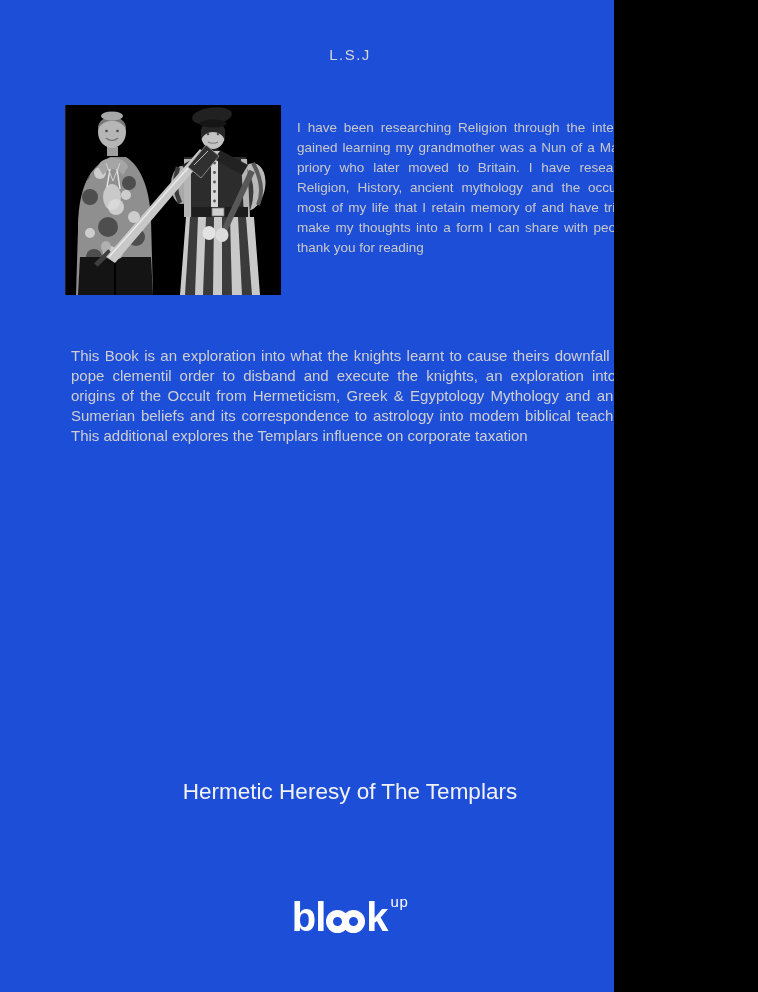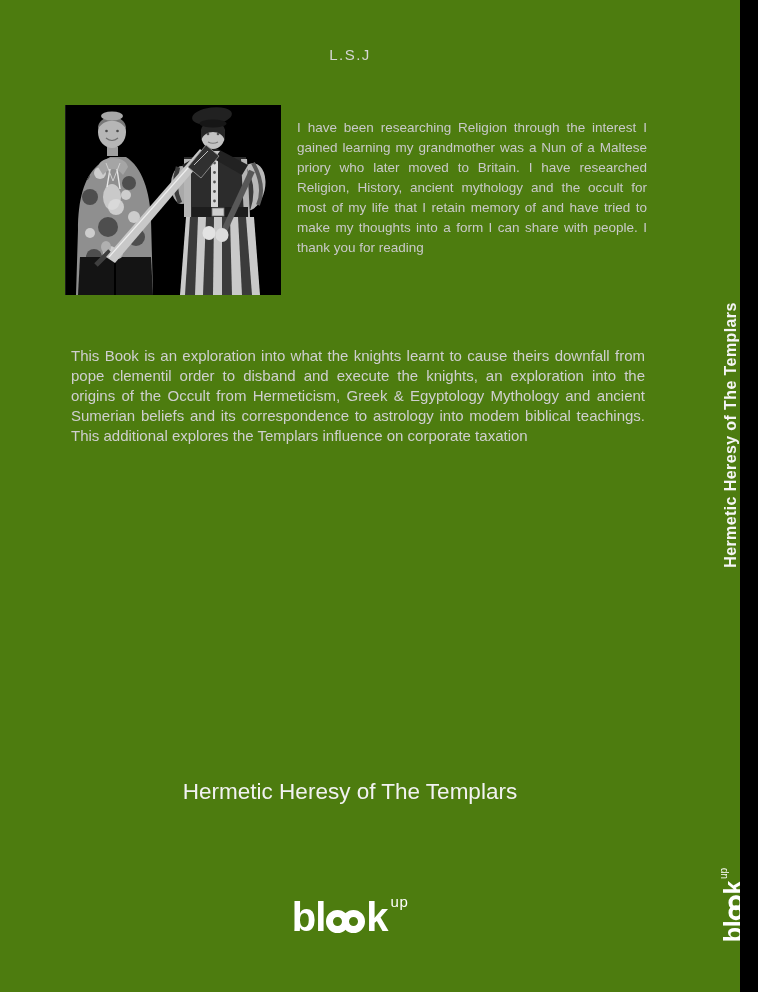--- a/index.html
+++ b/index.html
@@ -1,20 +1,20 @@
 <!DOCTYPE html>
 <html><head>
 <meta charset="utf-8">
 <style>
   html, body { margin: 0; padding: 0; background: #000; }
   .cover {
     position: relative;
-    width: 740px;
+    width: 614px;
     height: 992px;
-    background: #4d7c0f;
+    background: #1d4ed8;
     overflow: hidden;
     font-family: "Liberation Sans", "DejaVu Sans", sans-serif;
   }
 
   
   .author-initials {
     position: absolute;
     left: 63px; top: 46px;
     width: 574px;
     text-align: center;

